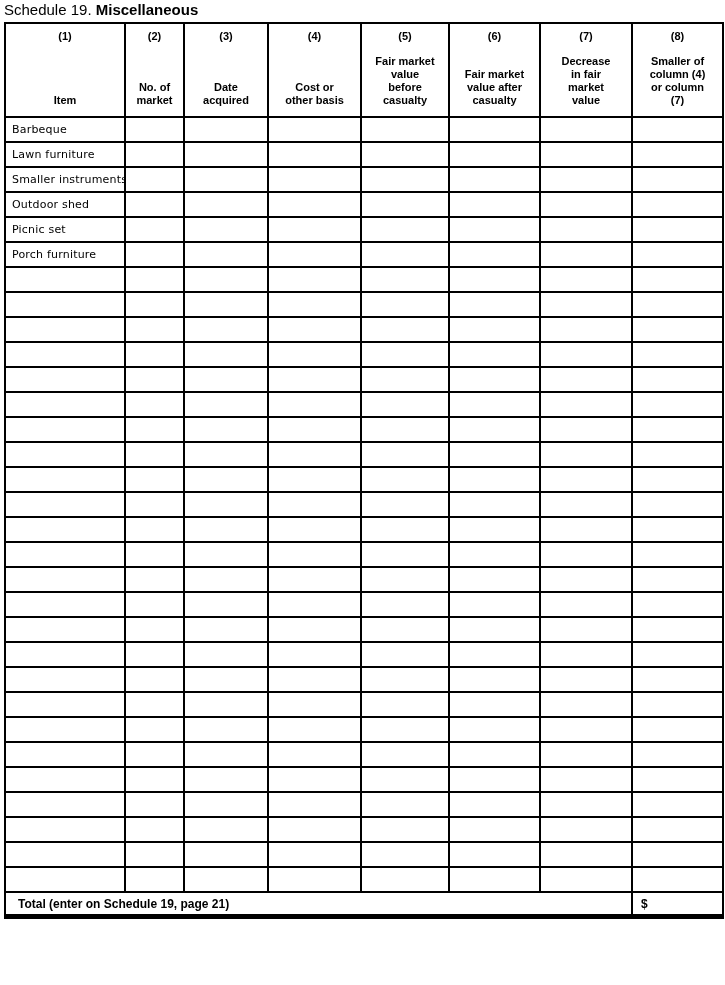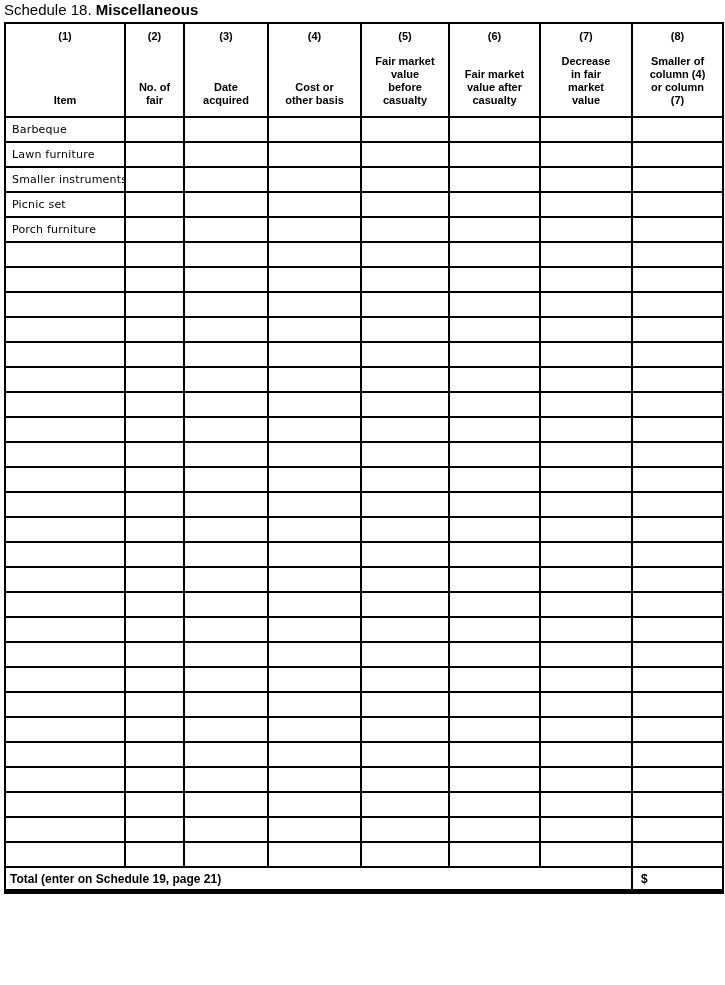--- a/index.html
+++ b/index.html
@@ -72,40 +72,40 @@
     white-space: nowrap;
   }
   .schedule-table td.entry-cell {
     height: 23px;
   }
   .schedule-table td.total-label-cell {
     height: 19px;
     font-size: 12px;
     font-weight: bold;
     vertical-align: middle;
-    padding: 1px 2px 1px 4px;
+    padding: 1px 2px 1px 12px;
     border-bottom: 5px solid #000000;
     white-space: nowrap;
   }
   .schedule-table td.total-value-cell {
     height: 19px;
     font-size: 12px;
     font-weight: bold;
     vertical-align: middle;
     padding: 1px 2px 1px 8px;
     border-bottom: 5px solid #000000;
   }
 </style>
 </head>
 <body>
 
 <div class="page">
 
   <div class="doc-title">
-    <span class="schedule-label">Schedule 18.</span>
+    <span class="schedule-label">Schedule 19.</span>
     <span class="schedule-name">Miscellaneous</span>
   </div>
 
   <table class="schedule-table">
     <colgroup>
       <col style="width:120px">
       <col style="width:59px">
       <col style="width:84px">
       <col style="width:93px">
       <col style="width:88px">
@@ -119,21 +119,21 @@
         <th>
           <div class="th-inner">
             <span class="col-num">(1)</span>
             <span class="col-label">Item</span>
           </div>
         </th>
         <th>
           <div class="th-inner">
             <span class="col-num">(2)</span>
             <span class="col-label">No. of
-fair</span>
+market</span>
           </div>
         </th>
         <th>
           <div class="th-inner">
             <span class="col-num">(3)</span>
             <span class="col-label">Date
 acquired</span>
           </div>
         </th>
         <th>
@@ -197,20 +197,30 @@
           <td class="entry-cell"></td>
           <td class="entry-cell"></td>
           <td class="entry-cell"></td>
           <td class="entry-cell"></td>
           <td class="entry-cell"></td>
           <td class="entry-cell"></td>
           <td class="entry-cell"></td>
         </tr>
         <tr>
           <td class="item-cell">Smaller instruments</td>
+          <td class="entry-cell"></td>
+          <td class="entry-cell"></td>
+          <td class="entry-cell"></td>
+          <td class="entry-cell"></td>
+          <td class="entry-cell"></td>
+          <td class="entry-cell"></td>
+          <td class="entry-cell"></td>
+        </tr>
+        <tr>
+          <td class="item-cell">Outdoor shed</td>
           <td class="entry-cell"></td>
           <td class="entry-cell"></td>
           <td class="entry-cell"></td>
           <td class="entry-cell"></td>
           <td class="entry-cell"></td>
           <td class="entry-cell"></td>
           <td class="entry-cell"></td>
         </tr>
         <tr>
           <td class="item-cell">Picnic set</td>

